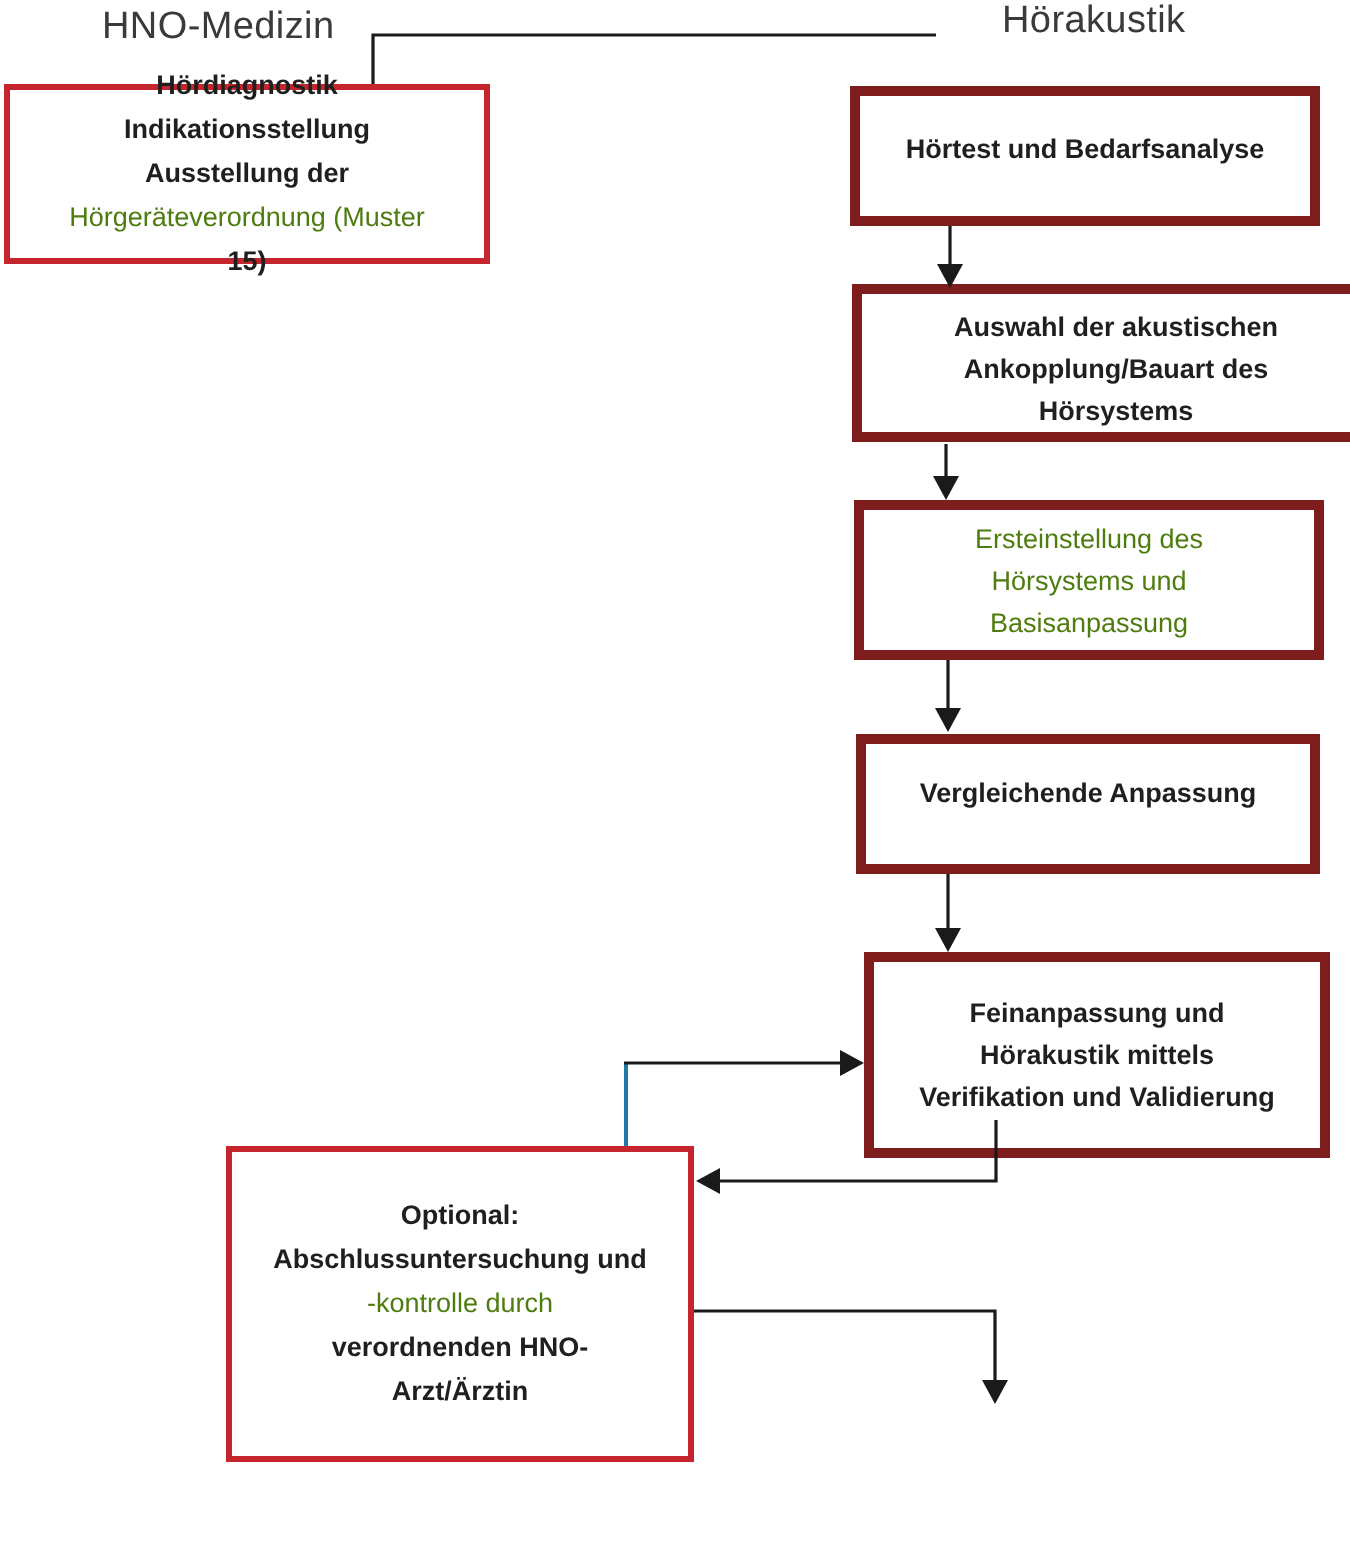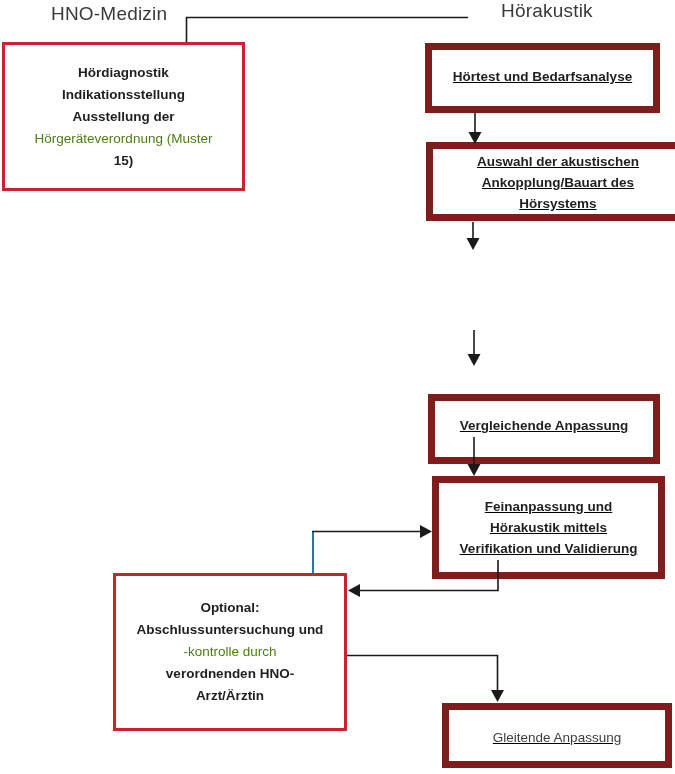--- a/index.html
+++ b/index.html
@@ -6,32 +6,32 @@
   body{font-family:"Liberation Sans",sans-serif;}
   .canvas{position:relative;width:675px;height:774px;background:#fff;overflow:hidden;}
 
   .col-header{position:absolute;font-size:19px;color:#3a3a3a;letter-spacing:.2px;}
   #header-left{left:3px;top:3px;margin-left:48px;}
   #header-right{left:501px;top:0;}
 
   .box{position:absolute;display:flex;flex-direction:column;align-items:center;
        text-align:center;background:#fff;box-sizing:border-box;}
   .box.red{border:3px solid #c5262d;}
-  .box.green{border:7px solid #7f1d1d;text-decoration:underline;}
+  .box.green{border:5px solid #7f1d1d;}
   .ln{display:block;font-size:13.5px;line-height:21px;color:#1f1f1f;}
   .ln.b{font-weight:bold;}
   .ln.r{font-weight:normal;color:#4d7c0f;}
   .red .ln{line-height:22px;}
 
   
-  #node-hno-verordnung{left:2px;top:42px;width:243px;height:149px;justify-content:center;}
+  #node-hno-verordnung{left:2px;top:42px;width:243px;height:90px;justify-content:center;}
   #node-hoertest{left:425px;top:43px;width:235px;height:70px;justify-content:flex-start;padding-top:16px;}
   #node-auswahl{left:426px;top:142px;width:264px;height:79px;justify-content:flex-end;}
   #node-ersteinstellung{left:427px;top:250px;width:235px;height:80px;justify-content:center;}
-  #node-vergleichende{left:428px;top:367px;width:232px;height:70px;justify-content:flex-start;padding-top:14px;margin-top:27px;}
+  #node-vergleichende{left:428px;top:367px;width:232px;height:70px;justify-content:flex-start;padding-top:14px;}
   #node-feinanpassung{left:432px;top:476px;width:233px;height:103px;justify-content:center;}
   #node-abschluss{left:113px;top:573px;width:234px;height:158px;justify-content:center;}
   #node-gleitende{left:442px;top:703px;width:230px;height:65px;justify-content:flex-start;padding-top:17px;}
 
   svg.overlay{position:absolute;left:0;top:0;pointer-events:none;}
   .edge{stroke:#1a1a1a;stroke-width:1.6;fill:none;}
   .edge-blue{stroke:#2279a8;stroke-width:2;fill:none;}
   .head{fill:#1a1a1a;stroke:none;}
 </style>
 </head>
@@ -53,42 +53,44 @@
   <div class="box green" id="node-hoertest">
     <span class="ln b">Hörtest und Bedarfsanalyse</span>
   </div>
 
   <div class="box green" id="node-auswahl">
     <span class="ln b">Auswahl der akustischen</span>
     <span class="ln b">Ankopplung/Bauart des</span>
     <span class="ln b">Hörsystems</span>
   </div>
 
+  <div class="box green" id="node-ersteinstellung">
+    <span class="ln r">Ersteinstellung des</span>
+    <span class="ln r">Hörsystems und</span>
+    <span class="ln r">Basisanpassung</span>
+  </div>
 
   <div class="box green" id="node-vergleichende">
     <span class="ln b">Vergleichende Anpassung</span>
   </div>
 
   <div class="box green" id="node-feinanpassung">
     <span class="ln b">Feinanpassung und</span>
     <span class="ln b">Hörakustik mittels</span>
     <span class="ln b">Verifikation und Validierung</span>
   </div>
 
   <div class="box red" id="node-abschluss">
     <span class="ln b">Optional:</span>
     <span class="ln b">Abschlussuntersuchung und</span>
     <span class="ln r">-kontrolle durch</span>
     <span class="ln b">verordnenden HNO-</span>
     <span class="ln b">Arzt/Ärztin</span>
   </div>
 
-  <div class="box green" id="node-gleitende">
-    <span class="ln" style="color:#3d3d3d;">Gleitende Anpassung</span>
-  </div>
 
   <svg class="overlay" width="675" height="774" viewBox="0 0 675 774">
 
     <g>
       <path class="edge" d="M186.5,42 V17.5 H468"></path>
     </g>
 
     <g>
       <line class="edge" x1="475" y1="113" x2="475" y2="133"></line>
       <polygon class="head" points="468.5,132 481.5,132 475,144"></polygon>

